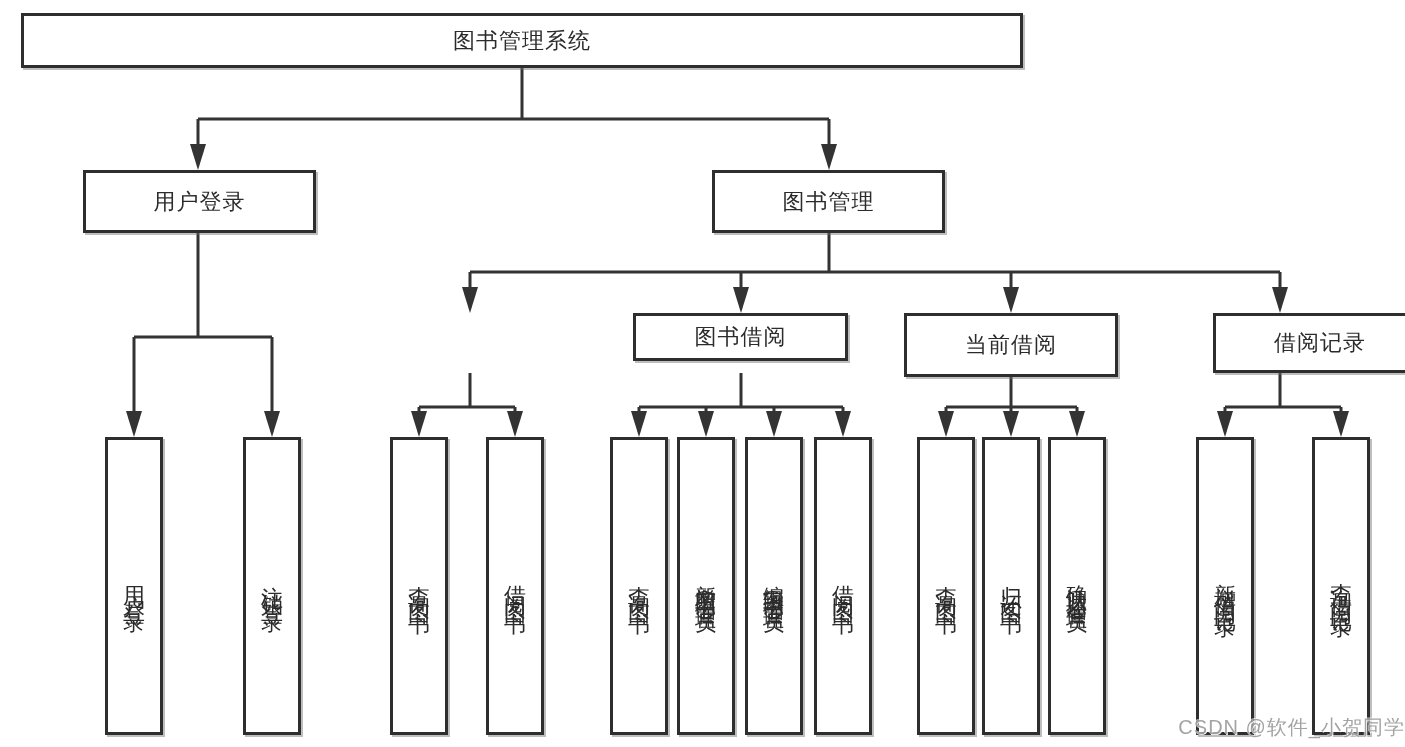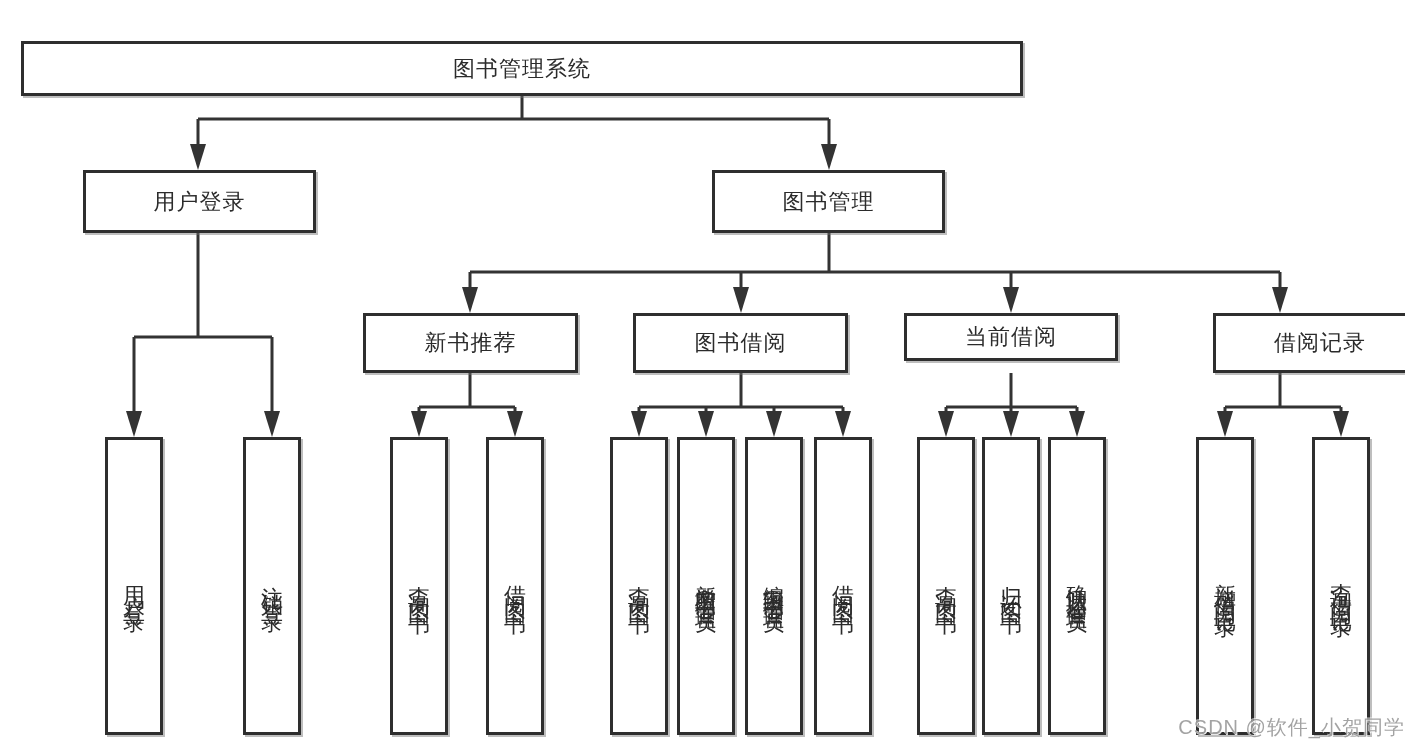--- a/index.html
+++ b/index.html
@@ -97,38 +97,35 @@
       <polygon points="766,411 782,411 774,437"></polygon>
       <polygon points="835,411 851,411 843,437"></polygon>
       <polygon points="938,411 954,411 946,437"></polygon>
       <polygon points="1003,411 1019,411 1011,437"></polygon>
       <polygon points="1069,411 1085,411 1077,437"></polygon>
       <polygon points="1217,411 1233,411 1225,437"></polygon>
       <polygon points="1333,411 1349,411 1341,437"></polygon>
     </g>
   </svg>
 
-  <div class="node" style="left:21px; top:13px; width:1002px; height:55px;margin-top:28px;">
+  <div class="node" style="left:21px; top:13px; width:1002px; height:55px;">
     <span>图书管理系统</span>
   </div>
 
   <div class="node" style="left:83px; top:170px; width:233px; height:63px;">
     <span>用户登录</span>
   </div>
   <div class="node" style="left:712px; top:170px; width:233px; height:63px;text-align:center;">
     <span>图书管理</span>
   </div>
 
-  <div class="node" style="left:363px; top:313px; width:215px; height:60px;">
-    <span>新书推荐</span>
-  </div>
-  <div class="node" style="left:633px; top:313px; width:215px; height:60px;">
+  <div class="node" style="left:633px; top:313px; width:215px; height:48px;">
     <span>图书借阅</span>
   </div>
-  <div class="node" style="left:904px; top:313px; width:214px; height:48px;">
+  <div class="node" style="left:904px; top:313px; width:214px; height:64px;">
     <span>当前借阅</span>
   </div>
   <div class="node" style="left:1173px; top:313px; width:214px; height:60px;margin-left:40px;">
     <span>借阅记录</span>
   </div>
 
   <div class="leaf" style="left:105px;">
     <span class="vtext">用户登录</span>
   </div>
   <div class="leaf" style="left:243px;">

